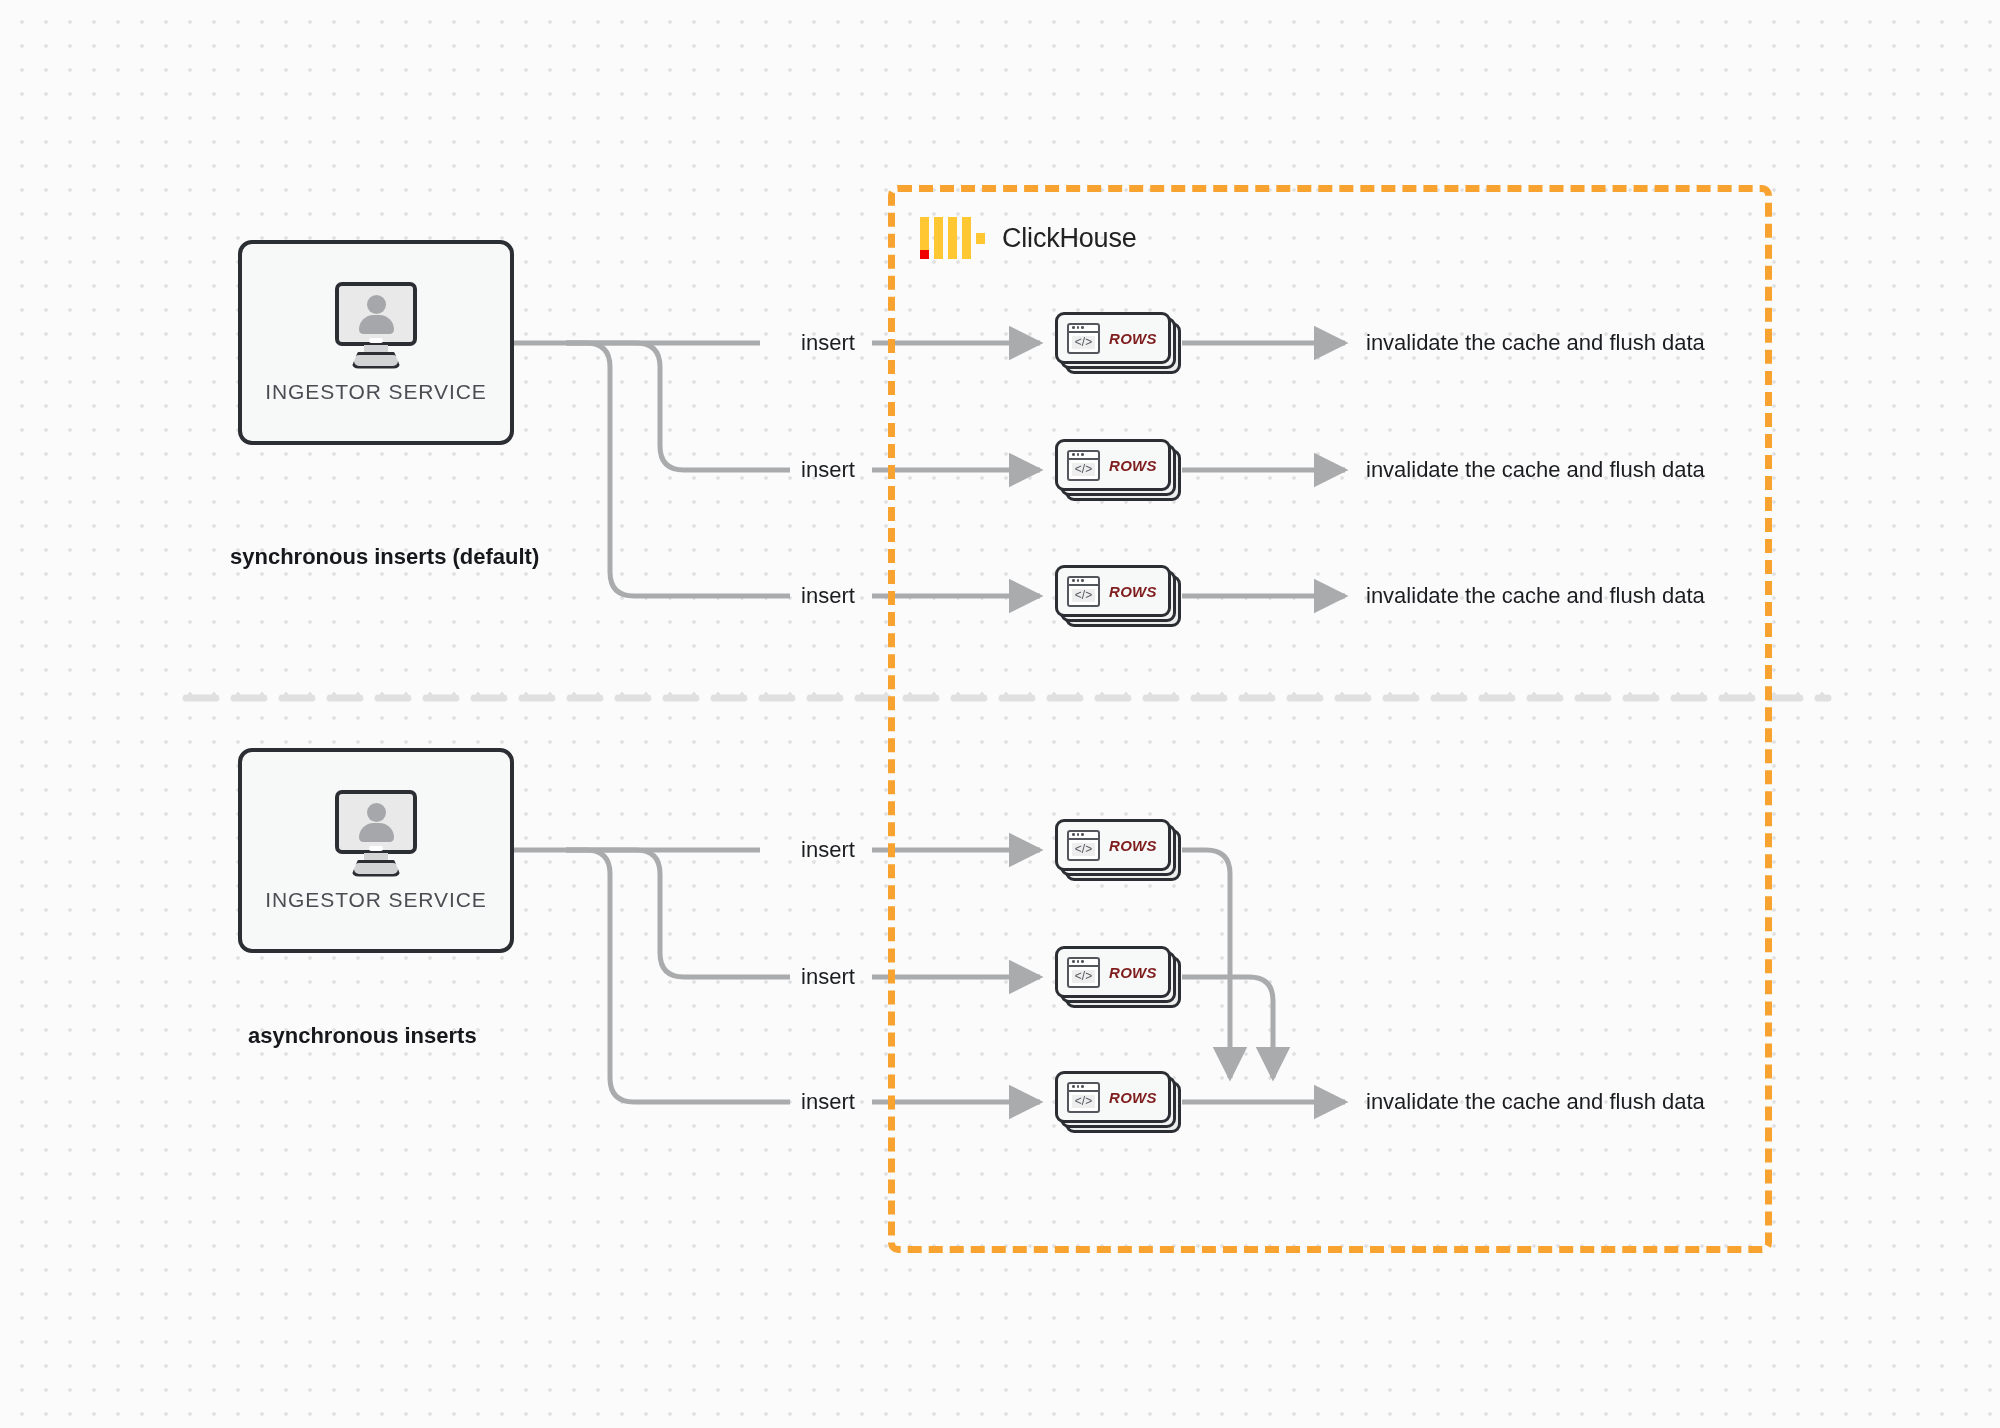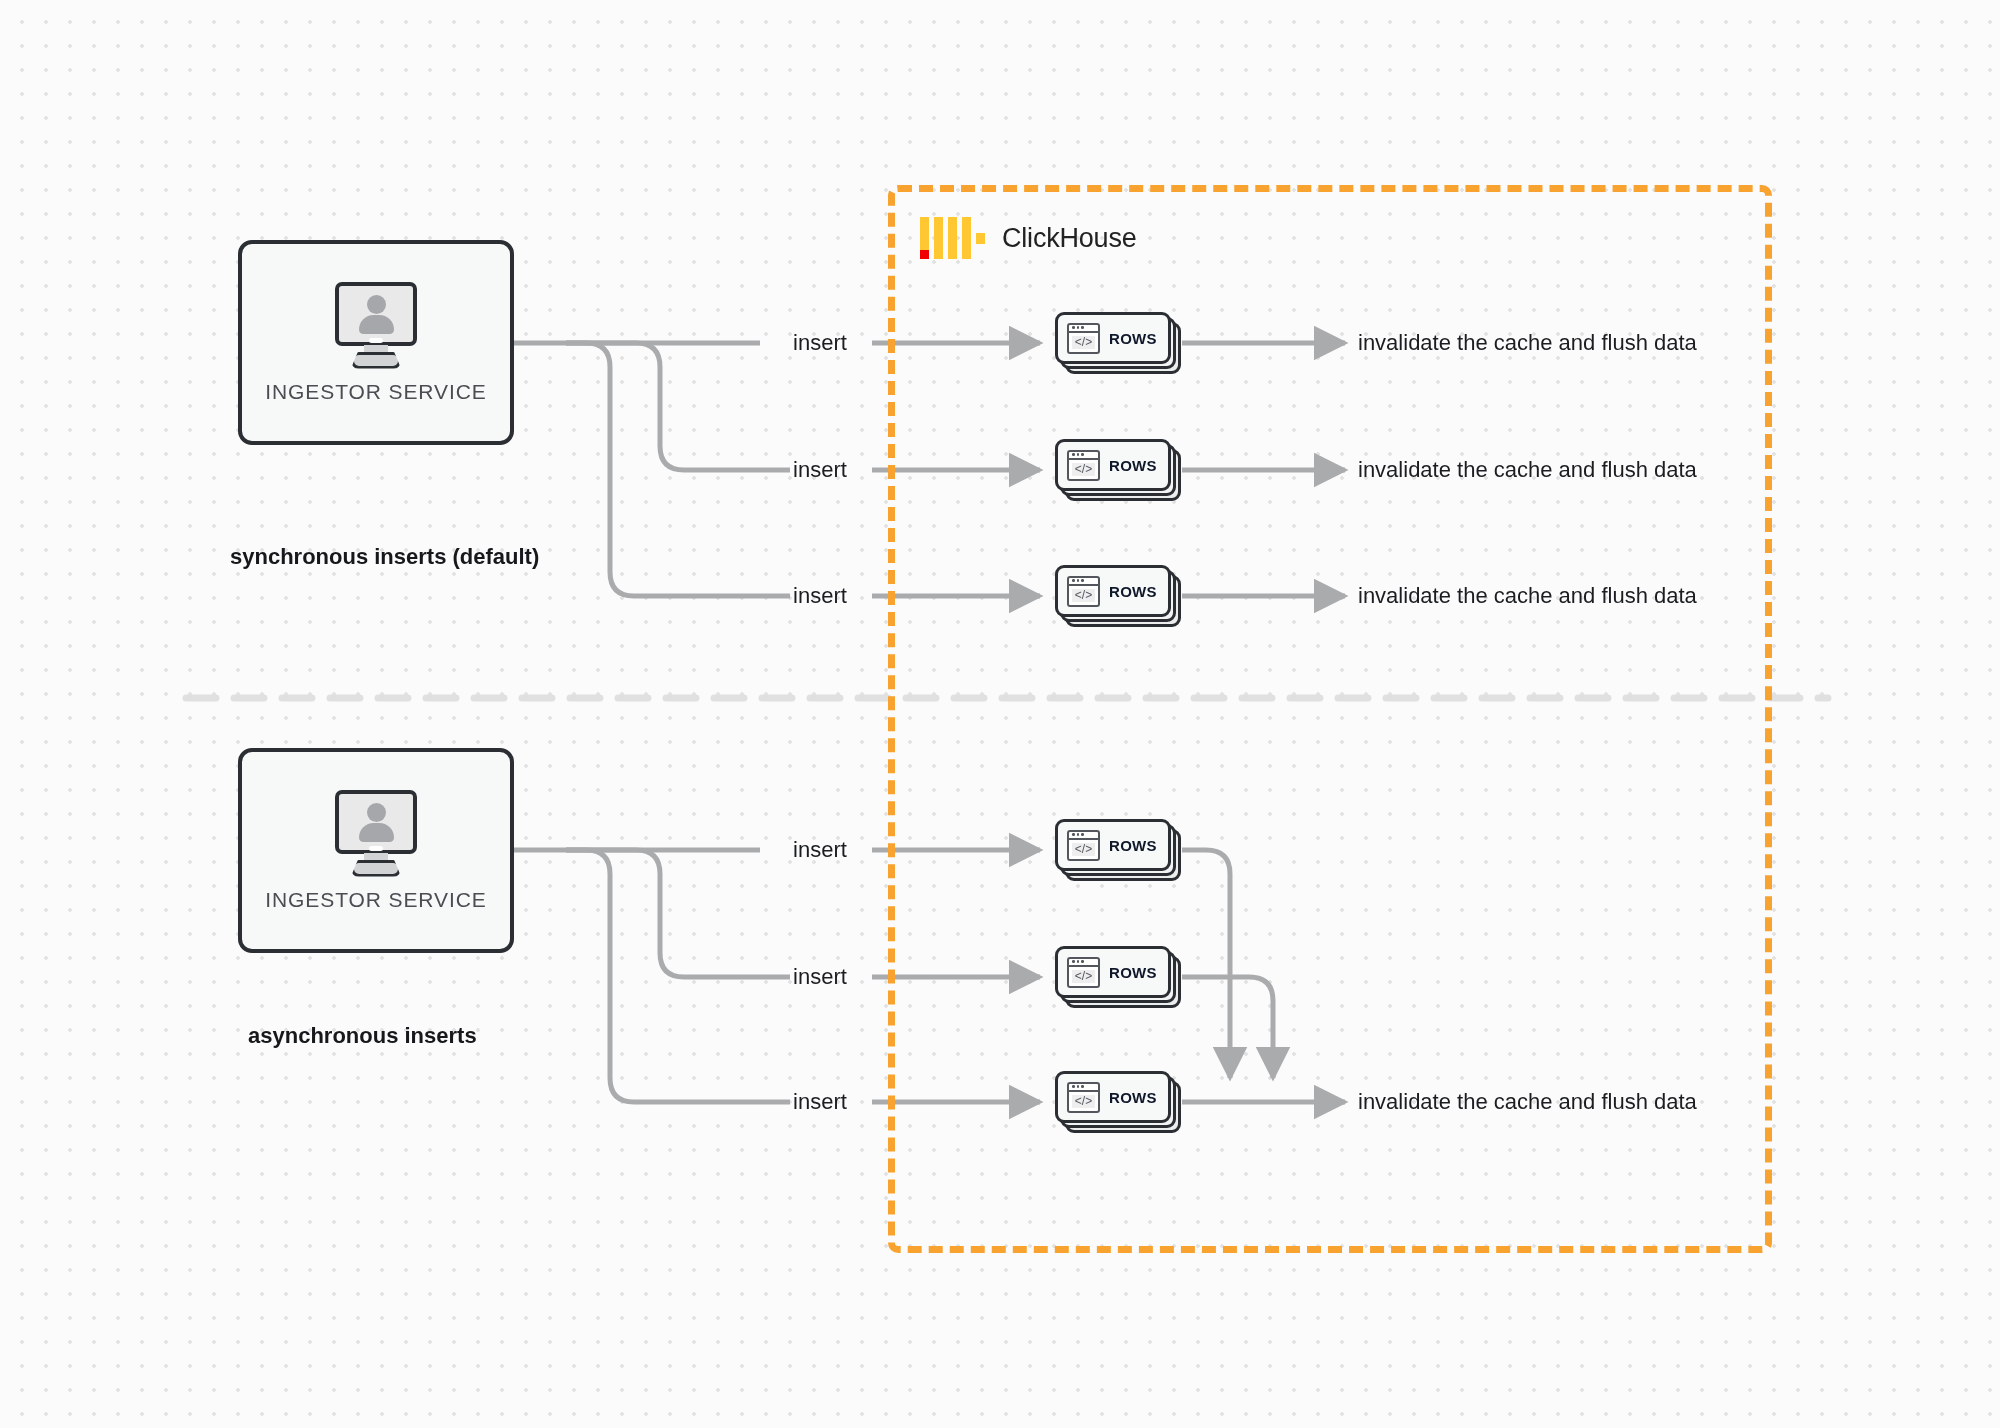--- a/index.html
+++ b/index.html
@@ -249,31 +249,33 @@
     background: #eeeeef;
     display: flex;
     align-items: center;
     justify-content: center;
     font-size: 12px;
     color: #53575d;
     font-family: "Liberation Sans", sans-serif;
   }
   .rows-text {
     font-size: 15px;
+    font-style: italic;
     font-weight: bold;
-    color: #0f172a;
+    color: #7f1d1d;
     letter-spacing: 0.3px;
   }
 
   
   .edge-label {
     position: absolute;
     font-size: 22px;
     color: #1b1d21;
     white-space: nowrap;
+    margin-left: 8px;
   }
   .insert-label { transform: translate(-50%, -50%); }
   .out-label    { transform: translateY(-50%); }
 </style>
 </head>
 <body>
 
 <div id="canvas">
 
   <svg id="wires" viewBox="0 0 2000 1428">

